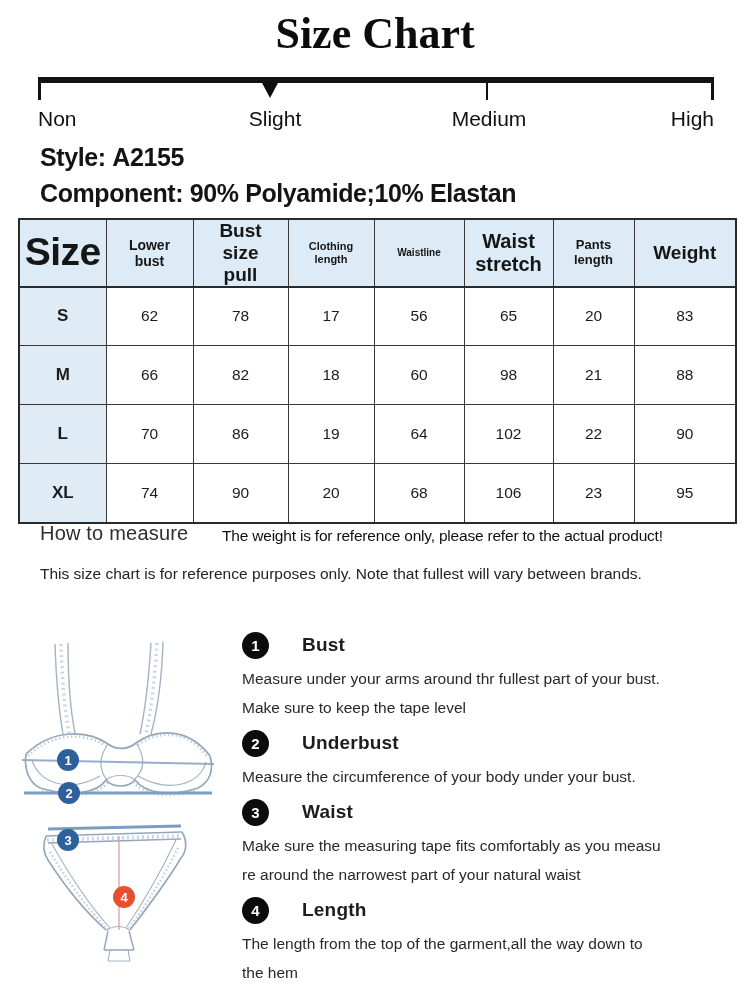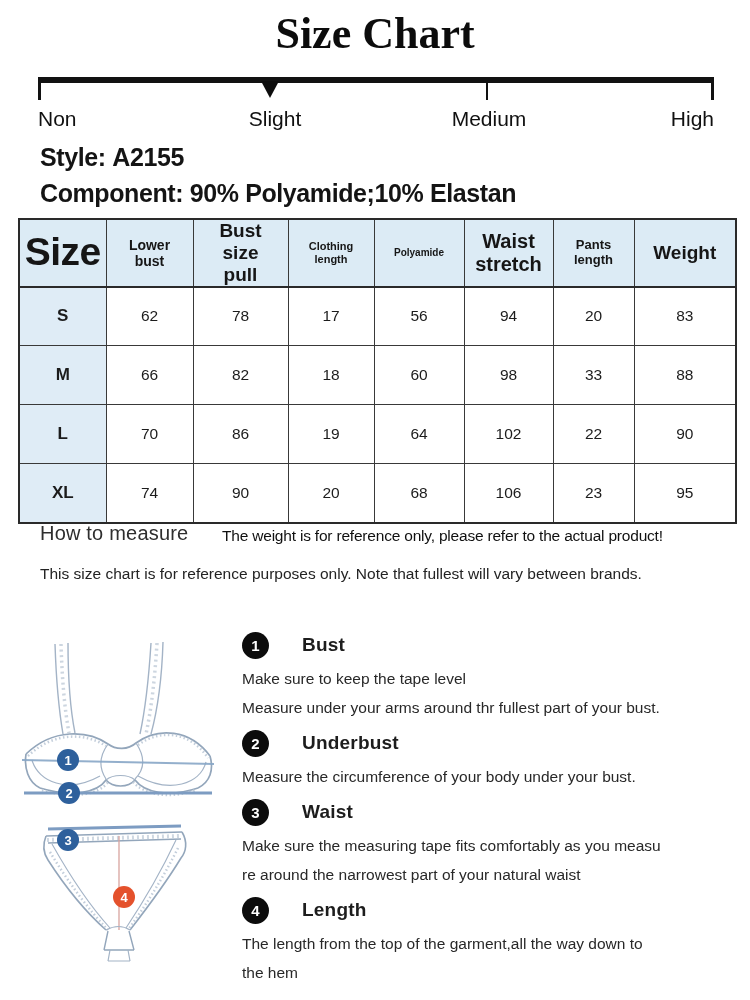--- a/index.html
+++ b/index.html
@@ -93,45 +93,45 @@
         <col style="width:89px">
         <col style="width:81px">
         <col style="width:102px">
     </colgroup>
     <thead>
       <tr>
         <th class="col0">Size</th>
         <th class="col1 colpad">Lower bust</th>
         <th class="col2 colpad">Bust size pull</th>
         <th class="col3 colpad">Clothing length</th>
-        <th class="col4 colpad">Polyamide</th>
+        <th class="col4 colpad">Waistline</th>
         <th class="col5 colpad">Waist stretch</th>
         <th class="col6 colpad">Pants length</th>
         <th class="col7 colpad">Weight</th>
       </tr>
     </thead>
     <tbody>
       <tr>
         <th>S</th>
         <td>62</td>
         <td>78</td>
         <td>17</td>
         <td>56</td>
-        <td>94</td>
+        <td>65</td>
         <td>20</td>
         <td>83</td>
       </tr>
       <tr>
         <th>M</th>
         <td>66</td>
         <td>82</td>
         <td>18</td>
         <td>60</td>
         <td>98</td>
-        <td>33</td>
+        <td>21</td>
         <td>88</td>
       </tr>
       <tr>
         <th>L</th>
         <td>70</td>
         <td>86</td>
         <td>19</td>
         <td>64</td>
         <td>102</td>
         <td>22</td>
@@ -223,22 +223,22 @@
       </g>
     </g>
   </svg>
 
   <div class="measure-guide">
     <div class="guide-item">
       <div class="guide-head">
         <span class="guide-num">1</span>
         <span class="guide-title">Bust</span>
       </div>
+      <div class="guide-line">Measure under your arms around thr fullest part of your bust.</div>
       <div class="guide-line">Make sure to keep the tape level</div>
-      <div class="guide-line">Measure under your arms around thr fullest part of your bust.</div>
     </div>
     <div class="guide-item">
       <div class="guide-head">
         <span class="guide-num">2</span>
         <span class="guide-title">Underbust</span>
       </div>
       <div class="guide-line">Measure the circumference of your body under your bust.</div>
     </div>
     <div class="guide-item">
       <div class="guide-head">

